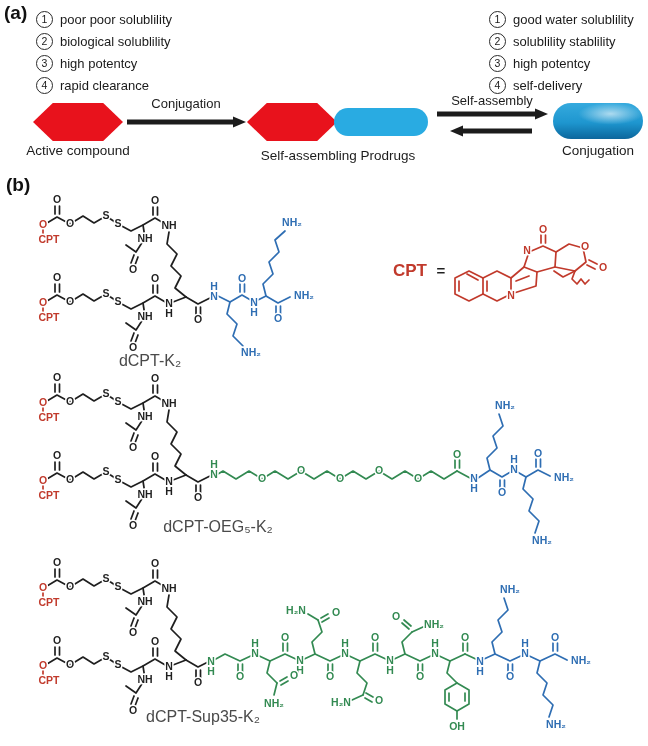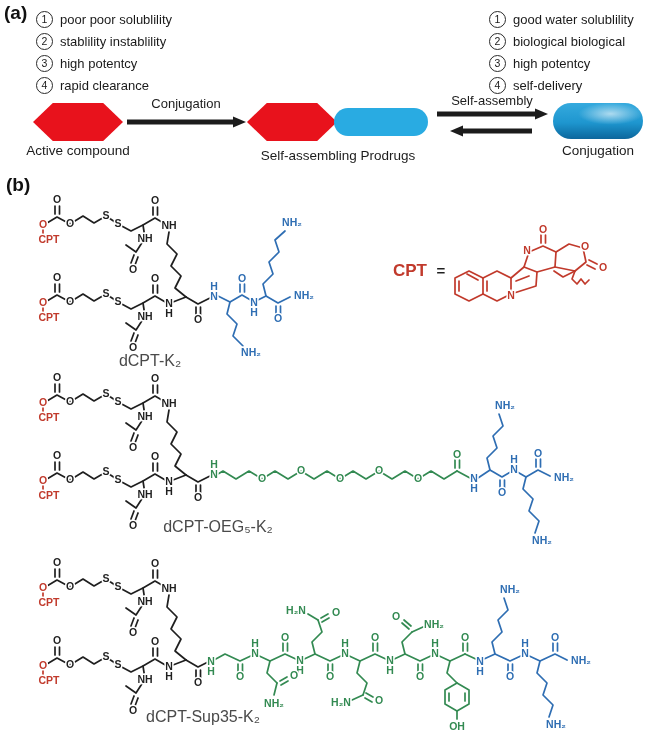--- a/index.html
+++ b/index.html
@@ -331,40 +331,40 @@
   <div class="plabel" style="left:4px;top:2px;">(a)</div>
   <div class="plabel" style="left:6px;top:174px;">(b)</div>
 
   <div class="list" style="left:36px;top:8px;">
     <div class="lrow">
         <span class="circ">1</span>
         <span>poor poor solublility</span>
       </div>
     <div class="lrow">
         <span class="circ">2</span>
-        <span>stablility instablility</span>
+        <span>biological solublility</span>
       </div>
     <div class="lrow">
         <span class="circ">3</span>
         <span>high potentcy</span>
       </div>
     <div class="lrow">
         <span class="circ">4</span>
         <span>rapid clearance</span>
       </div>
   </div>
 
   <div class="list" style="left:489px;top:8px;">
     <div class="lrow">
         <span class="circ">1</span>
         <span>good water solublility</span>
       </div>
     <div class="lrow">
         <span class="circ">2</span>
-        <span>biological biological</span>
+        <span>solublility stablility</span>
       </div>
     <div class="lrow">
         <span class="circ">3</span>
         <span>high potentcy</span>
       </div>
     <div class="lrow">
         <span class="circ">4</span>
         <span>self-delivery</span>
       </div>
   </div>

